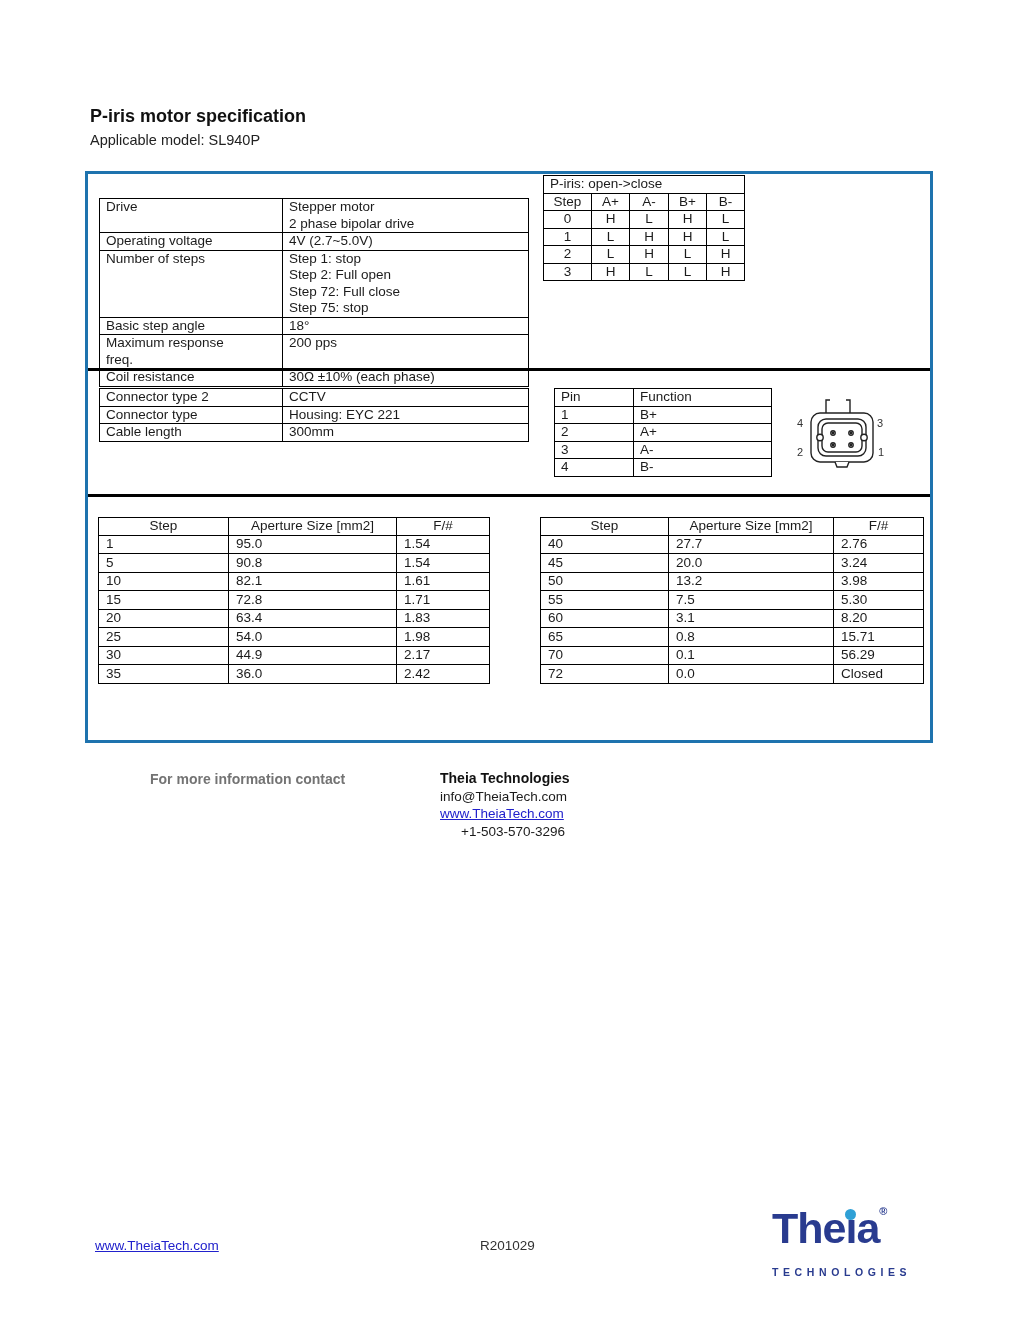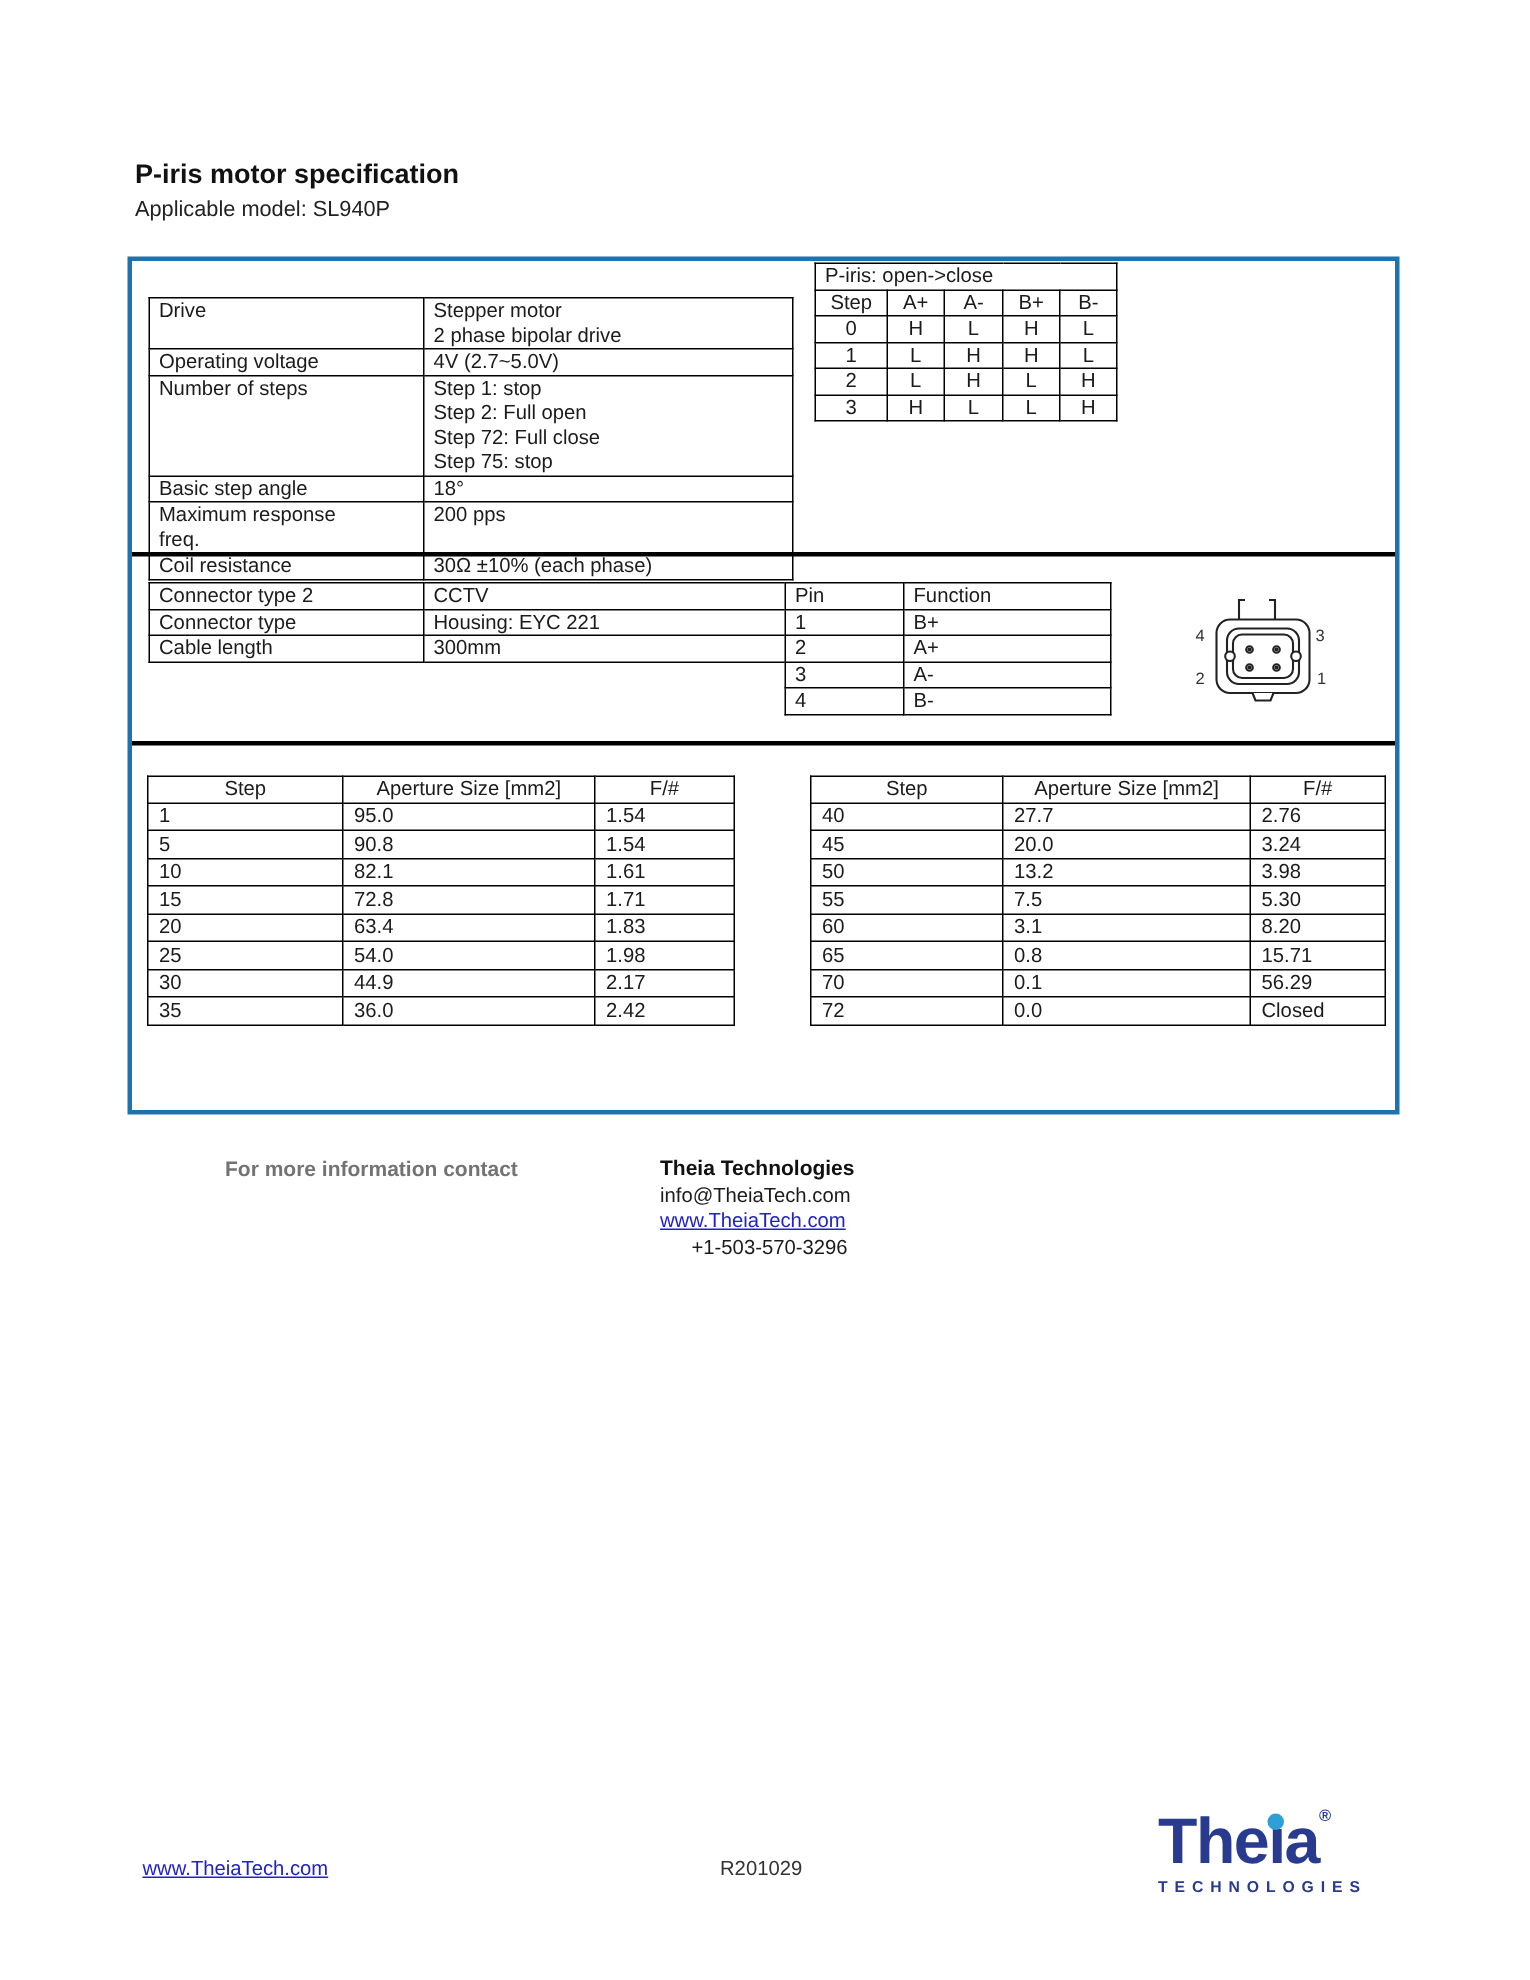--- a/index.html
+++ b/index.html
@@ -56,21 +56,21 @@
     letter-spacing:-1px; line-height:46px; white-space:nowrap;
   }
   .iwrap { position:relative; display:inline-block; }
   .idot {
     position:absolute; left:0px; top:4px; width:11px; height:11px;
     border-radius:50%; background:var(--logo_cyan);
   }
   .logo-reg { font-size:11px; font-weight:bold; color:var(--logo_blue); vertical-align:28px; letter-spacing:0; }
   .logo-sub {
     font-size:10.5px; font-weight:bold; color:var(--logo_blue);
-    letter-spacing:4.6px; margin-top:1px; white-space:nowrap;
+    letter-spacing:4.6px; margin-top:15px; white-space:nowrap;
   }
 </style>
 </head>
 <body>
 
 <div class="page">
 
   <div class="doc-title">P-iris motor specification</div>
   <div class="doc-subtitle">Applicable model: SL940P</div>
 
@@ -182,21 +182,21 @@
             <td>Connector type</td>
             <td>Housing: EYC 221</td>
           </tr>
           <tr>
             <td>Cable length</td>
             <td>300mm</td>
           </tr>
         </tbody>
     </table>
 
-    <table class="tbl kv" style="left:435px; top:214px; width:217px;">
+    <table class="tbl kv" style="left:466px; top:214px; width:217px;">
       <colgroup>
           <col style="width:79px">
           <col style="width:138px">
         </colgroup>
       <thead>
         <tr>
           <td>Pin</td>
           <td>Function</td>
         </tr>
       </thead>

